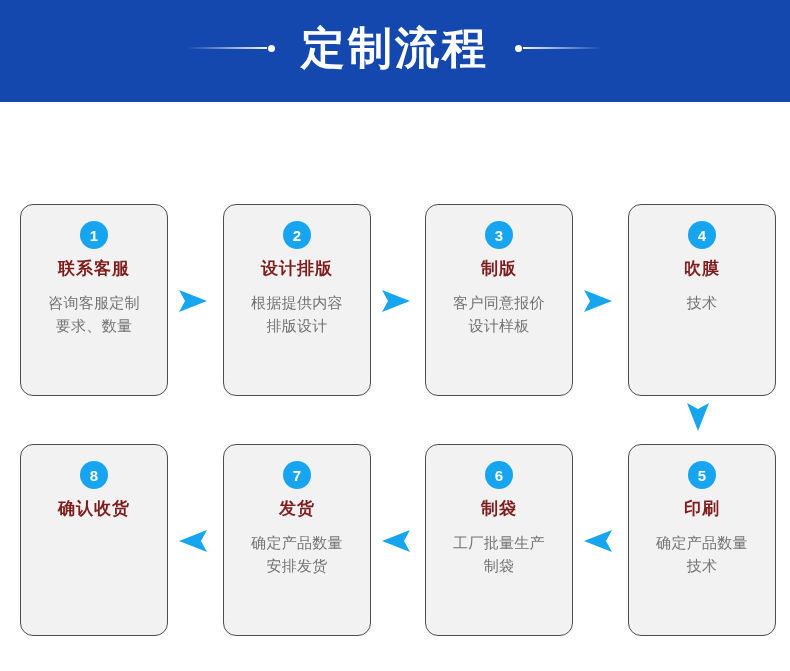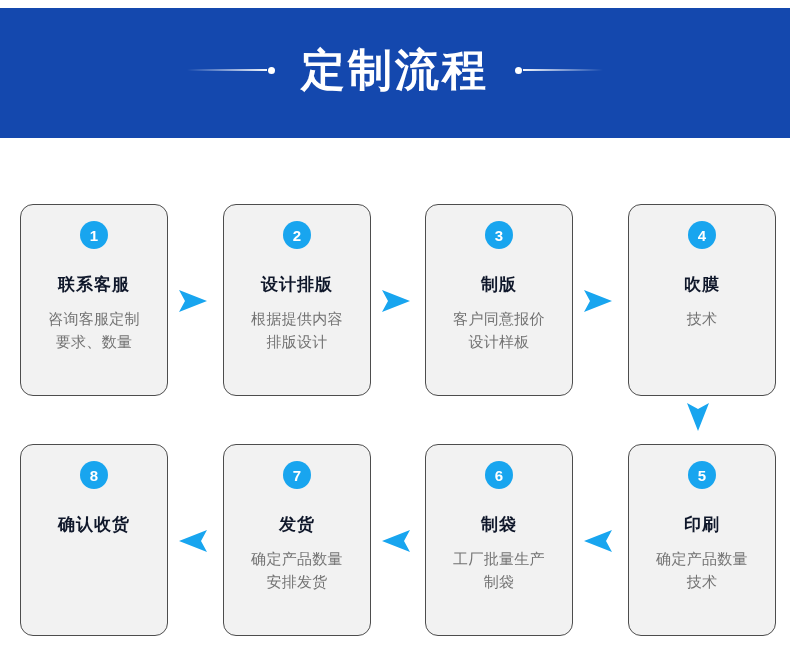--- a/index.html
+++ b/index.html
@@ -12,23 +12,23 @@
     height: 671px;
     overflow: hidden;
     font-family: "Liberation Sans", "DejaVu Sans", sans-serif;
     position: relative;
   }
 
   
   .banner {
     position: absolute;
     left: 0;
-    top: 8px;
+    top: 0;
     width: 790px;
-    height: 130px;
+    height: 102px;
     background: #1448ae;
     display: flex;
     align-items: center;
     justify-content: center;
   }
   .banner-inner {
     display: flex;
     align-items: center;
     justify-content: center;
     gap: 0;
@@ -100,24 +100,24 @@
     font-size: 15px;
     font-weight: 700;
     display: flex;
     align-items: center;
     justify-content: center;
     line-height: 1;
     flex: none;
   }
 
   .card-title {
-    margin-top: 27px;
+    margin-top: 11px;
     font-size: 17px;
     font-weight: 700;
-    color: #0f172a;
+    color: #7f1d1d;
     letter-spacing: 1px;
     line-height: 1.1;
     text-align: right;
   }
 
   .card-desc {
     margin-top: 12px;
     font-size: 15px;
     color: #737373;
     line-height: 1.55;

